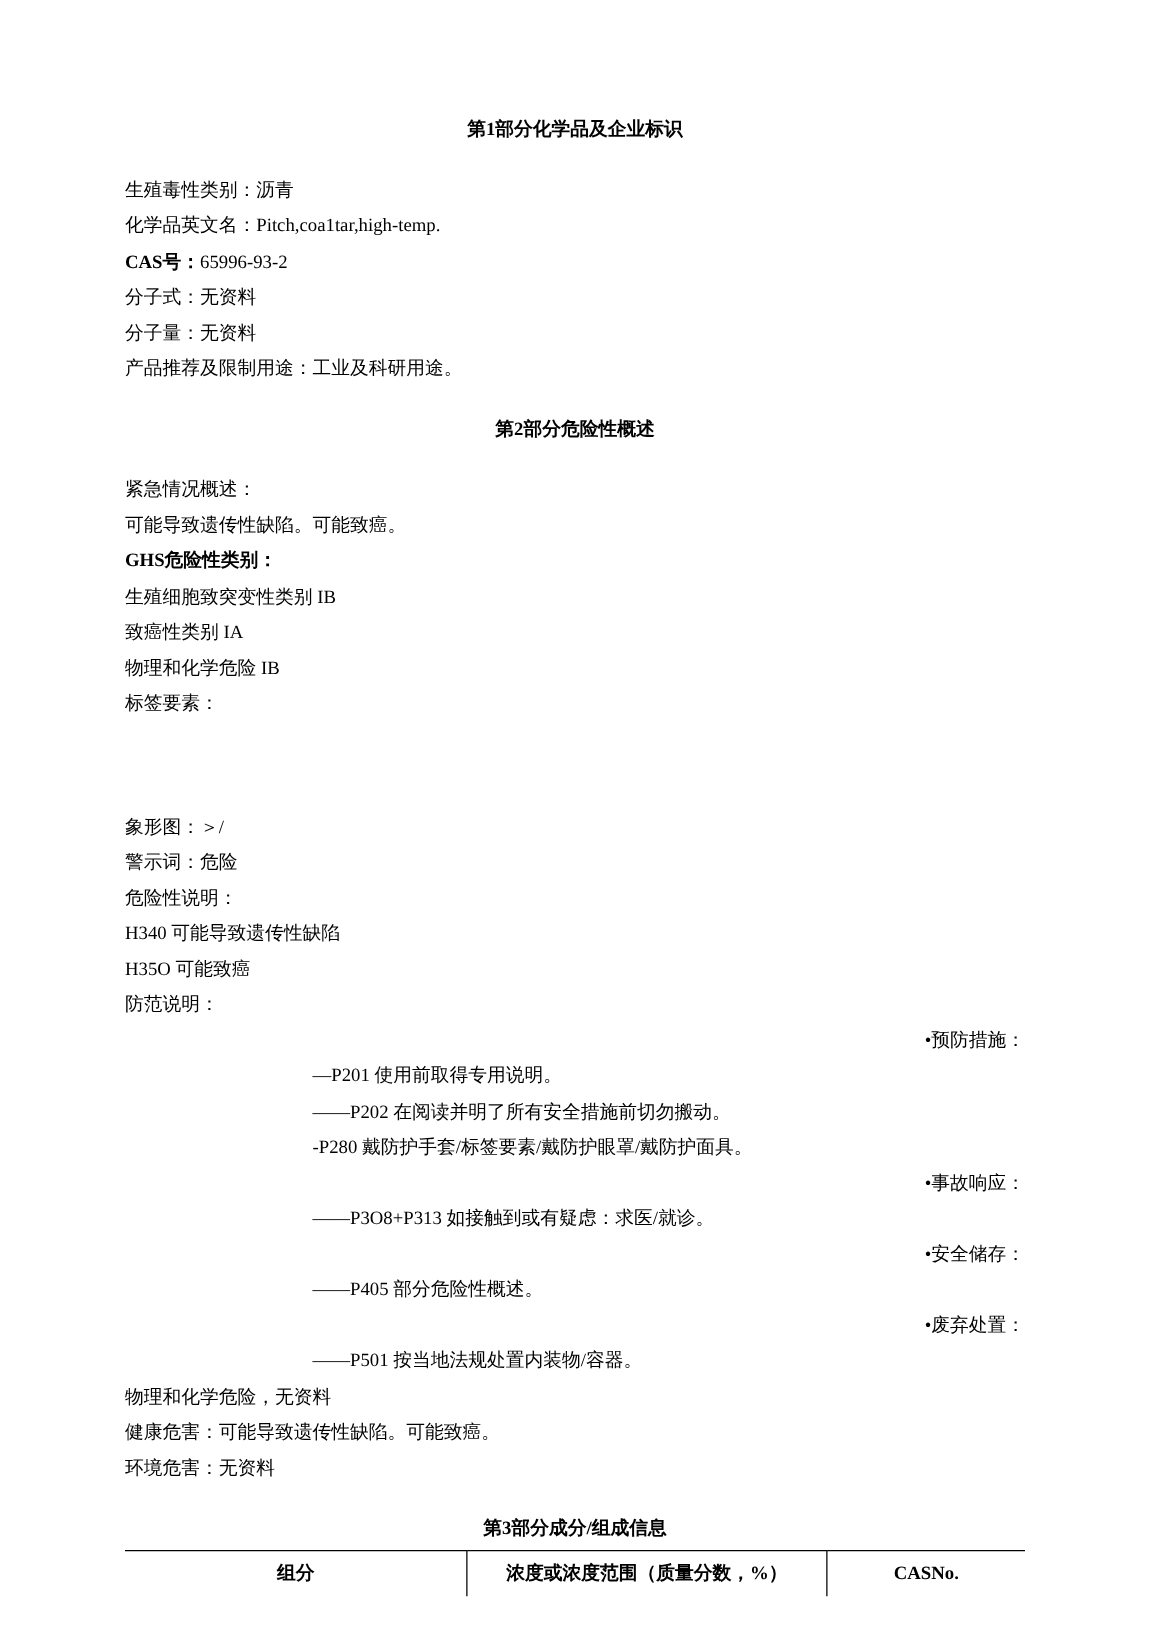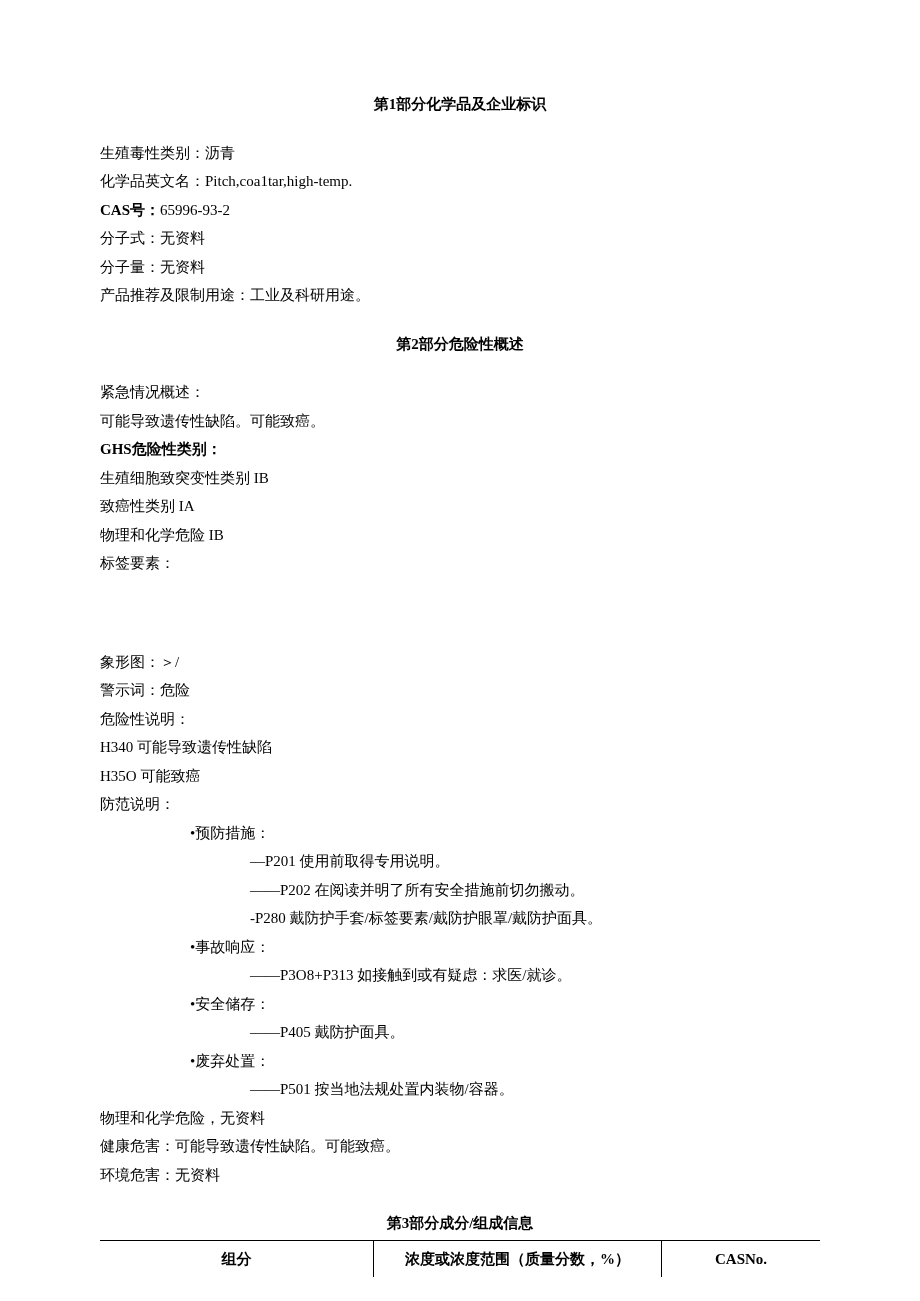--- a/index.html
+++ b/index.html
@@ -19,21 +19,21 @@
       margin-top: 0;
     }
     .section-title .num {
       font-family: "Times New Roman", serif;
     }
     .para {
       margin: 0;
     }
     .bold { font-weight: bold; }
     .bold-en { font-weight: bold; font-family: "Times New Roman", serif; }
-    .indent1 { padding-left: 90px; }
+    .indent1 { padding-left: 90px; text-align: right; }
     .indent2 { padding-left: 150px; }
     .gap { height: 20px; }
     .gap-lg { height: 70px; }
     table {
       width: 100%;
       border-collapse: collapse;
       margin-top: 2px;
     }
     th {
       font-weight: bold;
@@ -100,21 +100,21 @@
 
 <p class="para indent1">•预防措施：</p>
 <p class="para indent2">—P201 使用前取得专用说明。</p>
 <p class="para indent2">——P202 在阅读并明了所有安全措施前切勿搬动。</p>
 <p class="para indent2">-P280 戴防护手套/标签要素/戴防护眼罩/戴防护面具。</p>
 
 <p class="para indent1">•事故响应：</p>
 <p class="para indent2">——P3O8+P313 如接触到或有疑虑：求医/就诊。</p>
 
 <p class="para indent1">•安全储存：</p>
-<p class="para indent2">——P405 戴防护面具。</p>
+<p class="para indent2">——P405 部分危险性概述。</p>
 
 <p class="para indent1">•废弃处置：</p>
 <p class="para indent2">——P501 按当地法规处置内装物/容器。</p>
 
 <p class="para">
   <span>物理和化学危险，</span><span>无资料</span>
 </p>
 <p class="para">
   <span>健康危害：</span><span>可能导致遗传性缺陷。可能致癌。</span>
 </p>

